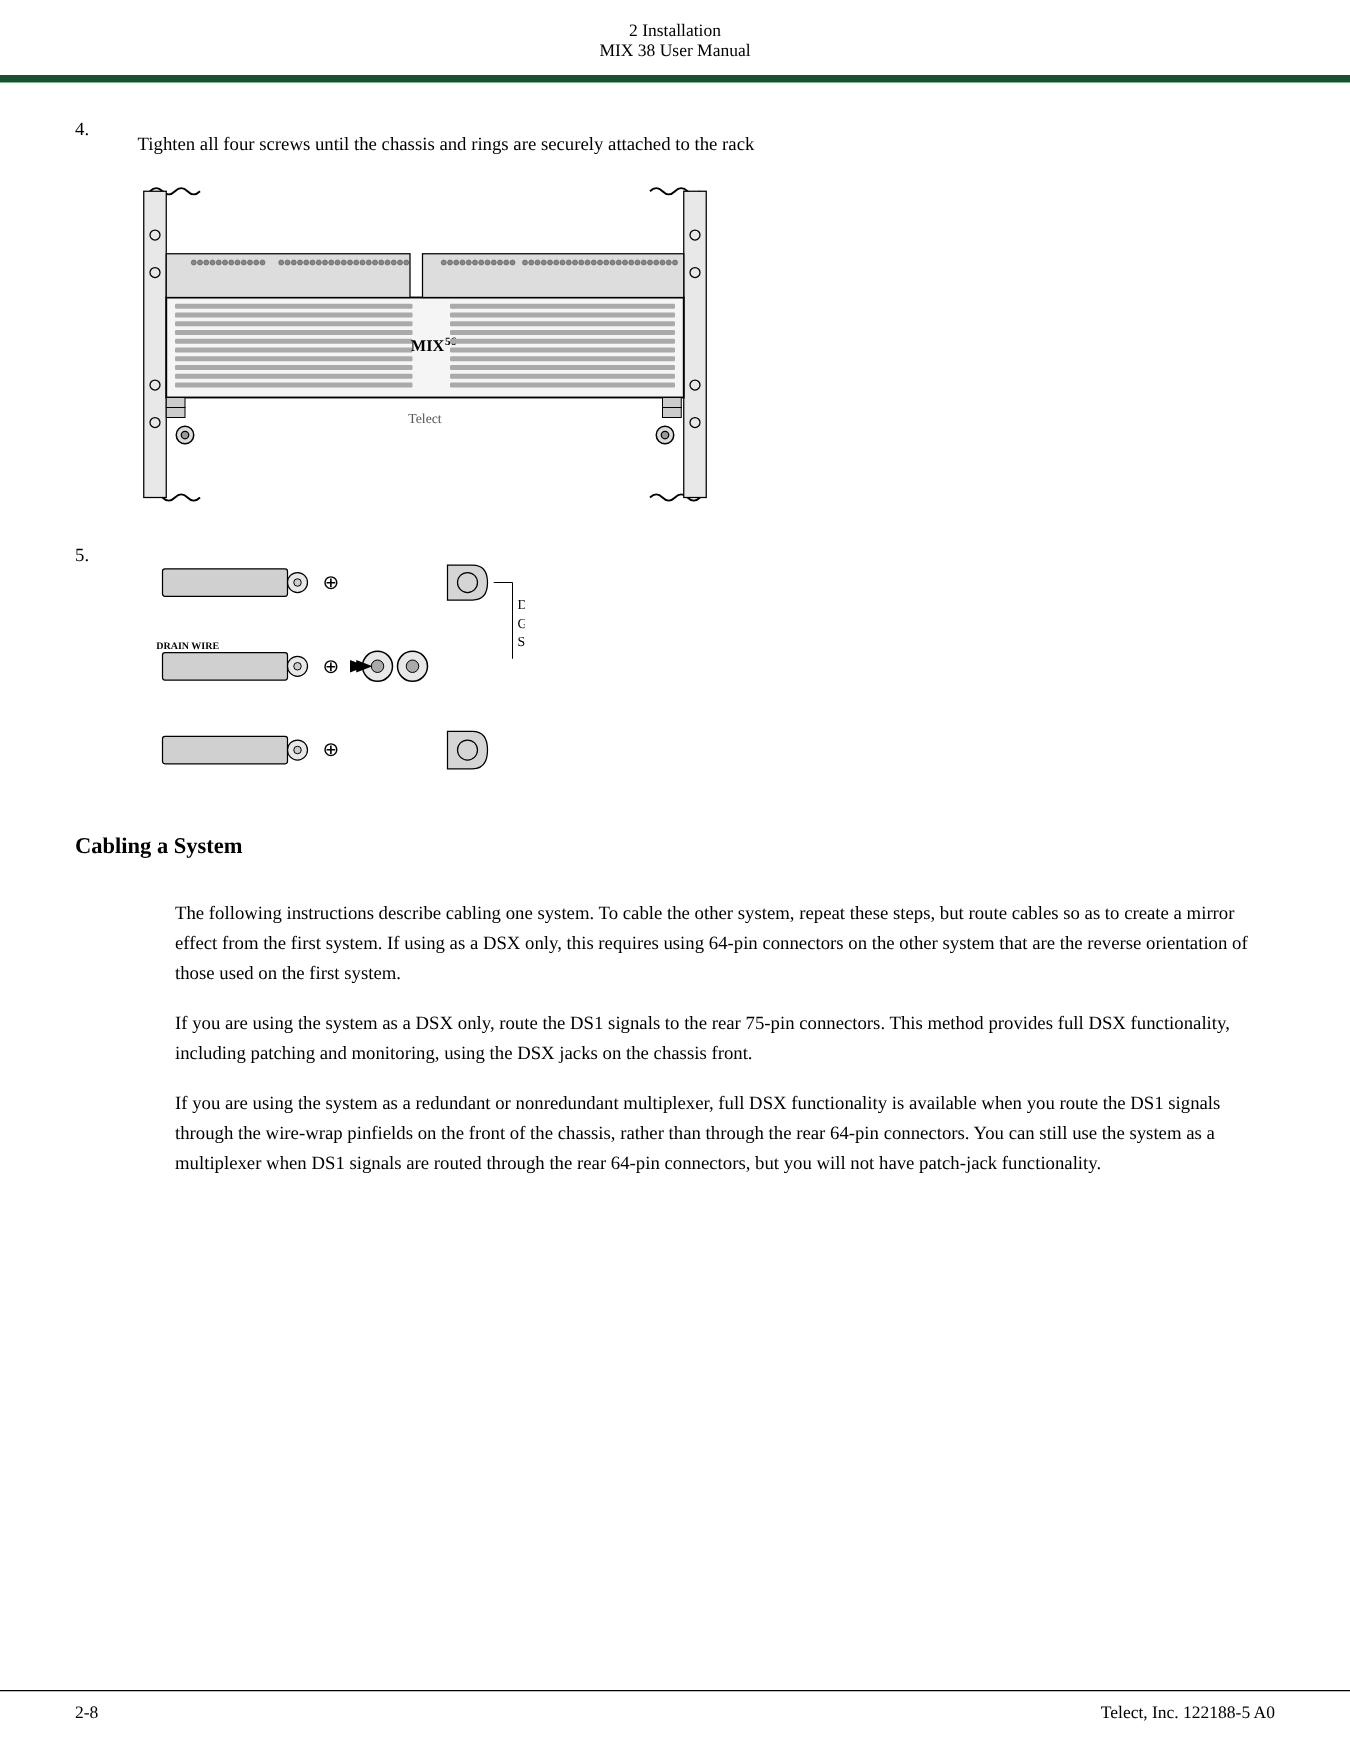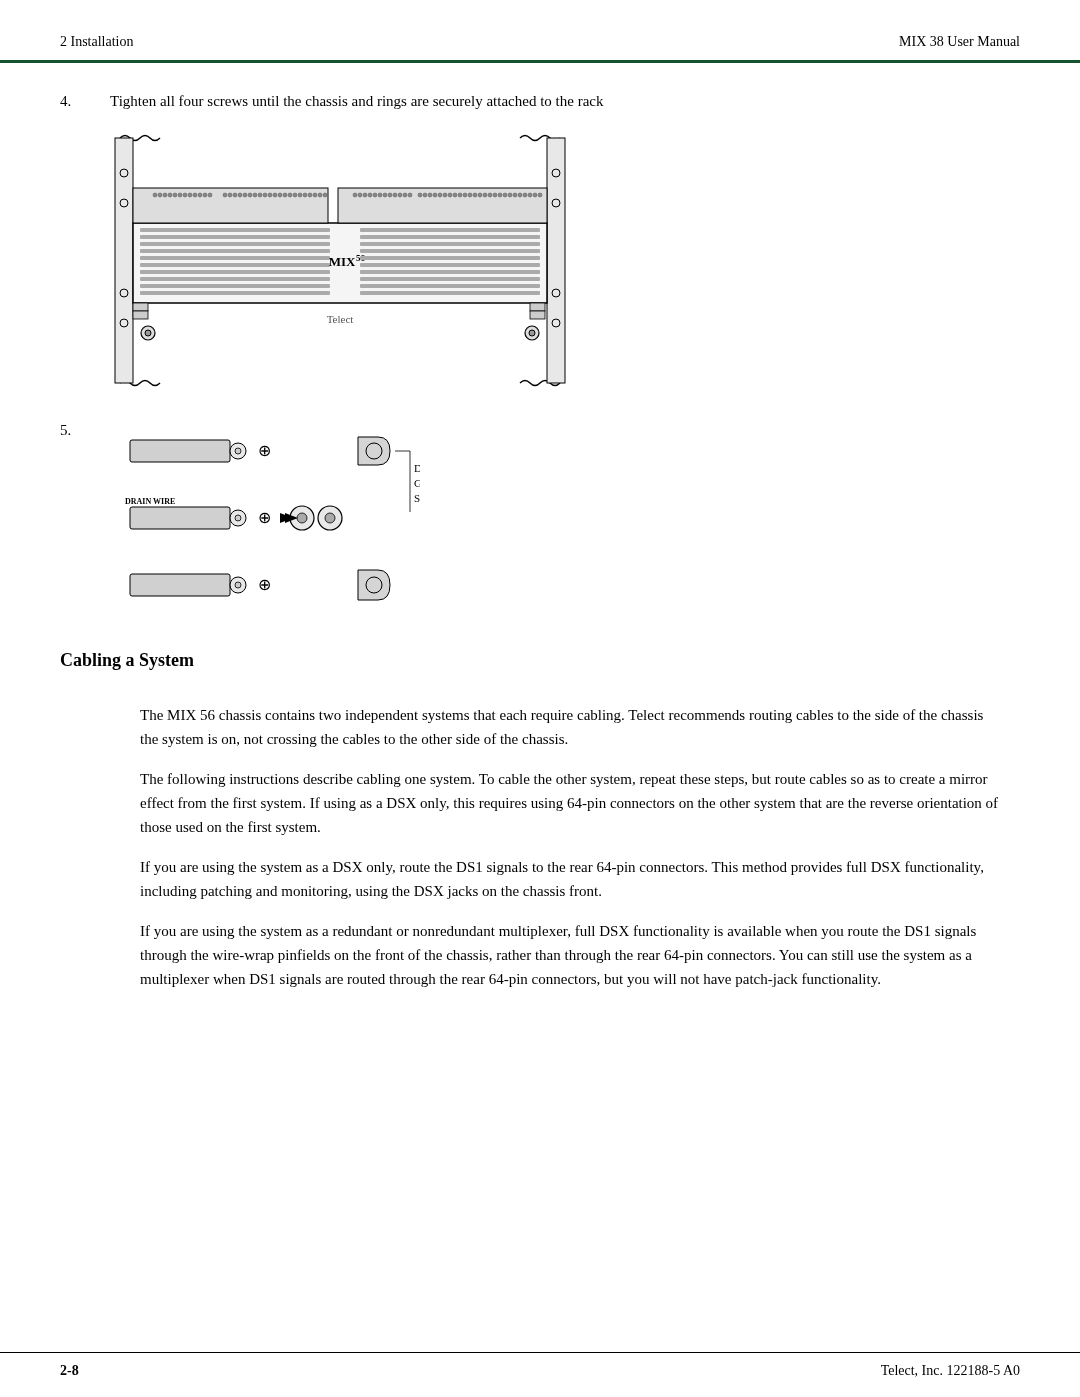--- a/index.html
+++ b/index.html
@@ -20,37 +20,38 @@
       position: relative;
       display: flex;
       flex-direction: column;
     }
 
     
     .page-header {
       display: flex;
       justify-content: space-between;
       align-items: center;
-      padding: 34px 60px 10px 60px;
-      border-bottom: 3px solid #14532d;
+      padding: 18px 60px 10px 60px;
+      border-bottom: 6px solid #14532d;
       font-size: 14px;
+      flex-direction: column;
     }
 
     
     .page-footer {
       display: flex;
       justify-content: space-between;
       align-items: center;
       padding: 10px 60px 18px 60px;
       border-top: 1px solid #000;
       margin-top: auto;
       font-size: 14px;
     }
     .page-footer .page-num {
-      font-weight: bold;
+      font-weight: normal;
       text-align: right;
     }
 
     
     .content {
       padding: 30px 60px 20px 60px;
       flex: 1;
     }
 
     
@@ -58,20 +59,21 @@
       display: flex;
       gap: 20px;
       margin-bottom: 18px;
     }
     .step-number {
       min-width: 30px;
       font-size: 15px;
     }
     .step-text {
       flex: 1;
+      margin-top: 12px;
     }
 
     
     .rack-figure {
       margin: 18px auto 24px auto;
       display: flex;
       justify-content: flex-start;
     }
 
     
@@ -336,23 +338,22 @@
             <text x="304" y="50" font-size="11" font-family="serif">Dual</text>
             <text x="304" y="65" font-size="11" font-family="serif">Ground</text>
             <text x="304" y="80" font-size="11" font-family="serif">Stud</text>
           </svg>
         </div>
       </div>
     </div>
 
     <h2 class="section-heading">Cabling a System</h2>
 
-    <p class="body-para">The MIX 56 chassis contains two independent systems that each require cabling. Telect recommends routing cables to the side of the chassis the system is on, not crossing the cables to the other side of the chassis.</p>
     <p class="body-para">The following instructions describe cabling one system. To cable the other system, repeat these steps, but route cables so as to create a mirror effect from the first system. If using as a DSX only, this requires using 64-pin connectors on the other system that are the reverse orientation of those used on the first system.</p>
-    <p class="body-para">If you are using the system as a DSX only, route the DS1 signals to the rear 64-pin connectors. This method provides full DSX functionality, including patching and monitoring, using the DSX jacks on the chassis front.</p>
+    <p class="body-para">If you are using the system as a DSX only, route the DS1 signals to the rear 75-pin connectors. This method provides full DSX functionality, including patching and monitoring, using the DSX jacks on the chassis front.</p>
     <p class="body-para">If you are using the system as a redundant or nonredundant multiplexer, full DSX functionality is available when you route the DS1 signals through the wire-wrap pinfields on the front of the chassis, rather than through the rear 64-pin connectors. You can still use the system as a multiplexer when DS1 signals are routed through the rear 64-pin connectors, but you will not have patch-jack functionality.</p>
 
   </div>
 
   <div class="page-footer">
     <span class="page-num">2-8</span>
     <span>Telect, Inc.  122188-5 A0</span>
   </div>
 
 </div>

